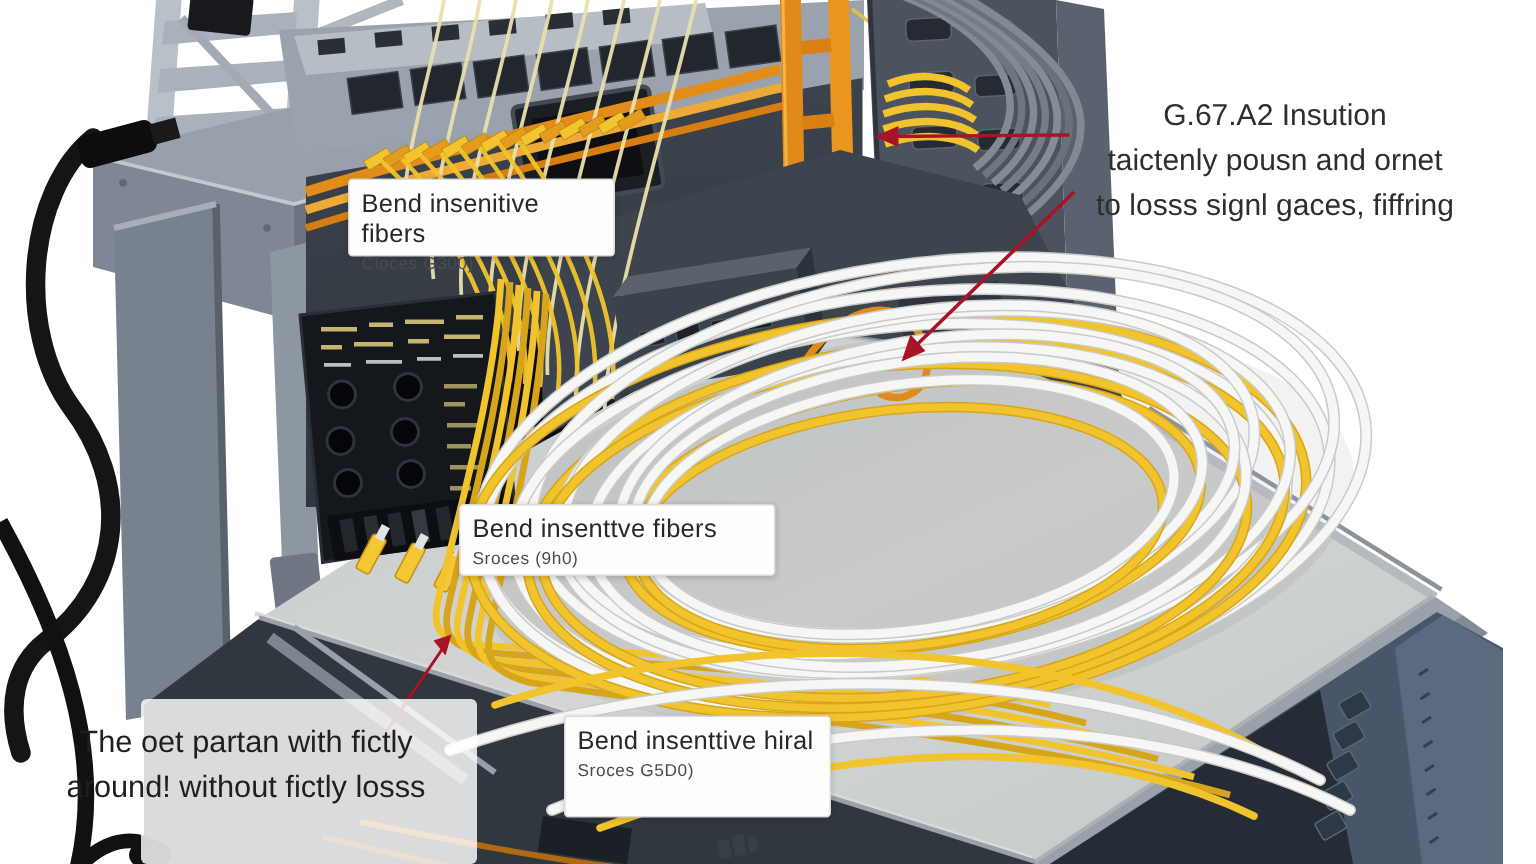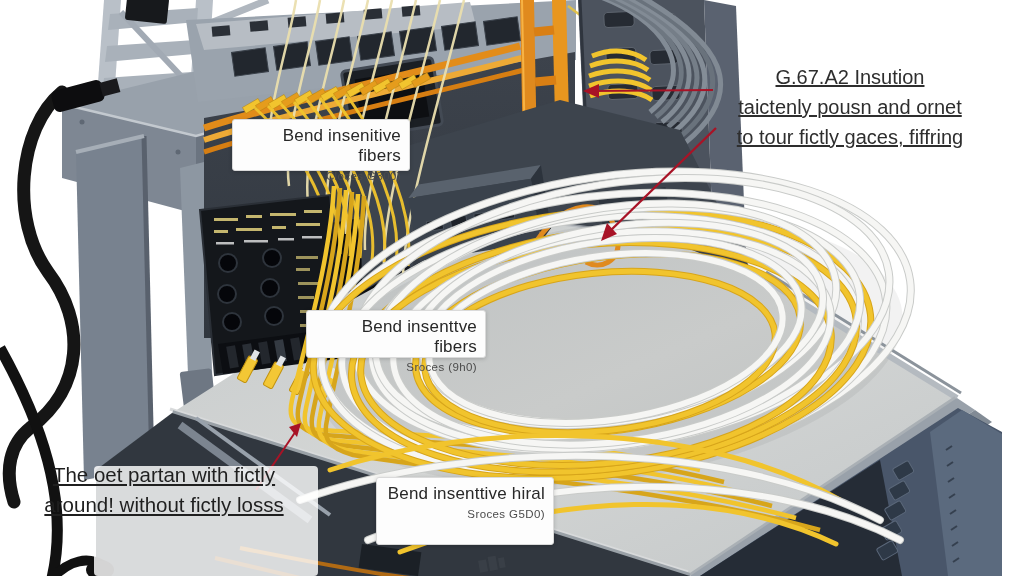--- a/index.html
+++ b/index.html
@@ -12,28 +12,28 @@
   #stage{position:relative;width:1024px;height:576px;background:#ffffff;overflow:hidden;
          font-family:"Liberation Sans",sans-serif;}
   #scene{position:absolute;left:0;top:0;}
   .c-yellow{stroke:var(--cable-yellow);fill:none;}
   .c-yellow-d{stroke:var(--cable-yellow-dark);fill:none;}
   .c-white{stroke:var(--cable-white);fill:none;}
   .c-white-sh{stroke:var(--cable-white-shadow);fill:none;}
   .c-red{stroke:var(--accent-red);fill:none;}
   .f-red{fill:var(--accent-red);}
   .callout{position:absolute;background:var(--label-bg);border:1px solid var(--label-border);
-           border-radius:3px;box-shadow:0 1px 4px rgba(0,0,0,.18);text-align:right;
+           border-radius:3px;box-shadow:0 1px 4px rgba(0,0,0,.18);text-align:left;
            padding:6px 8px;box-sizing:border-box;}
   .callout .t{font-size:17px;color:#282828;letter-spacing:.2px;}
   .callout .s{font-size:11.5px;color:#4b4b4b;margin-top:4px;letter-spacing:.4px;}
-  .note{position:absolute;text-align:center;color:#2e2e2e;text-decoration:underline;}
+  .note{position:absolute;text-align:center;color:#2e2e2e;}
   .note span{display:block;}
   #note-right{left:700px;top:62px;width:300px;font-size:20px;line-height:30px;}
-  #note-bl{left:30px;top:460px;width:268px;font-size:20.5px;line-height:30px;color:#1f1f1f;}
+  #note-bl{left:30px;top:480px;width:268px;font-size:20.5px;line-height:30px;color:#1f1f1f;}
   #panel-bl{position:absolute;left:94px;top:466px;width:224px;height:110px;
             background:rgba(255,255,255,.82);border-radius:4px;}
 </style>
 </head>
 <body>
 
 <div id="stage">
 
 <svg id="scene" width="1024" height="576" viewBox="0 0 1024 576">
   <defs>
@@ -446,34 +446,34 @@
   </g>
 </svg>
 
 <div id="panel-bl"></div>
 
 <div class="callout" style="left:232px;top:119px;width:178px;height:52px;">
   <div class="t">Bend insenitive fibers</div>
   <div class="s">Cloces G300)</div>
 </div>
 
-<div class="callout" style="left:306px;top:310px;width:180px;height:48px;">
+<div class="callout" style="left:306px;top:336px;width:211px;height:48px;">
   <div class="t">Bend insenttve fibers</div>
   <div class="s">Sroces (9h0)</div>
 </div>
 
 <div class="callout" style="left:376px;top:477px;width:178px;height:68px;">
   <div class="t">Bend insenttive hiral</div>
   <div class="s">Sroces G5D0)</div>
 </div>
 
 <div class="note" id="note-right">
   <span>G.67.A2 Insution</span>
   <span>taictenly pousn and ornet</span>
-  <span>to tour fictly gaces, fiffring</span>
+  <span>to losss signl gaces, fiffring</span>
 </div>
 
 <div class="note" id="note-bl">
   <span>The oet partan with fictly</span>
   <span>around! without fictly losss</span>
 </div>
 
 </div>
 
 </body></html>

